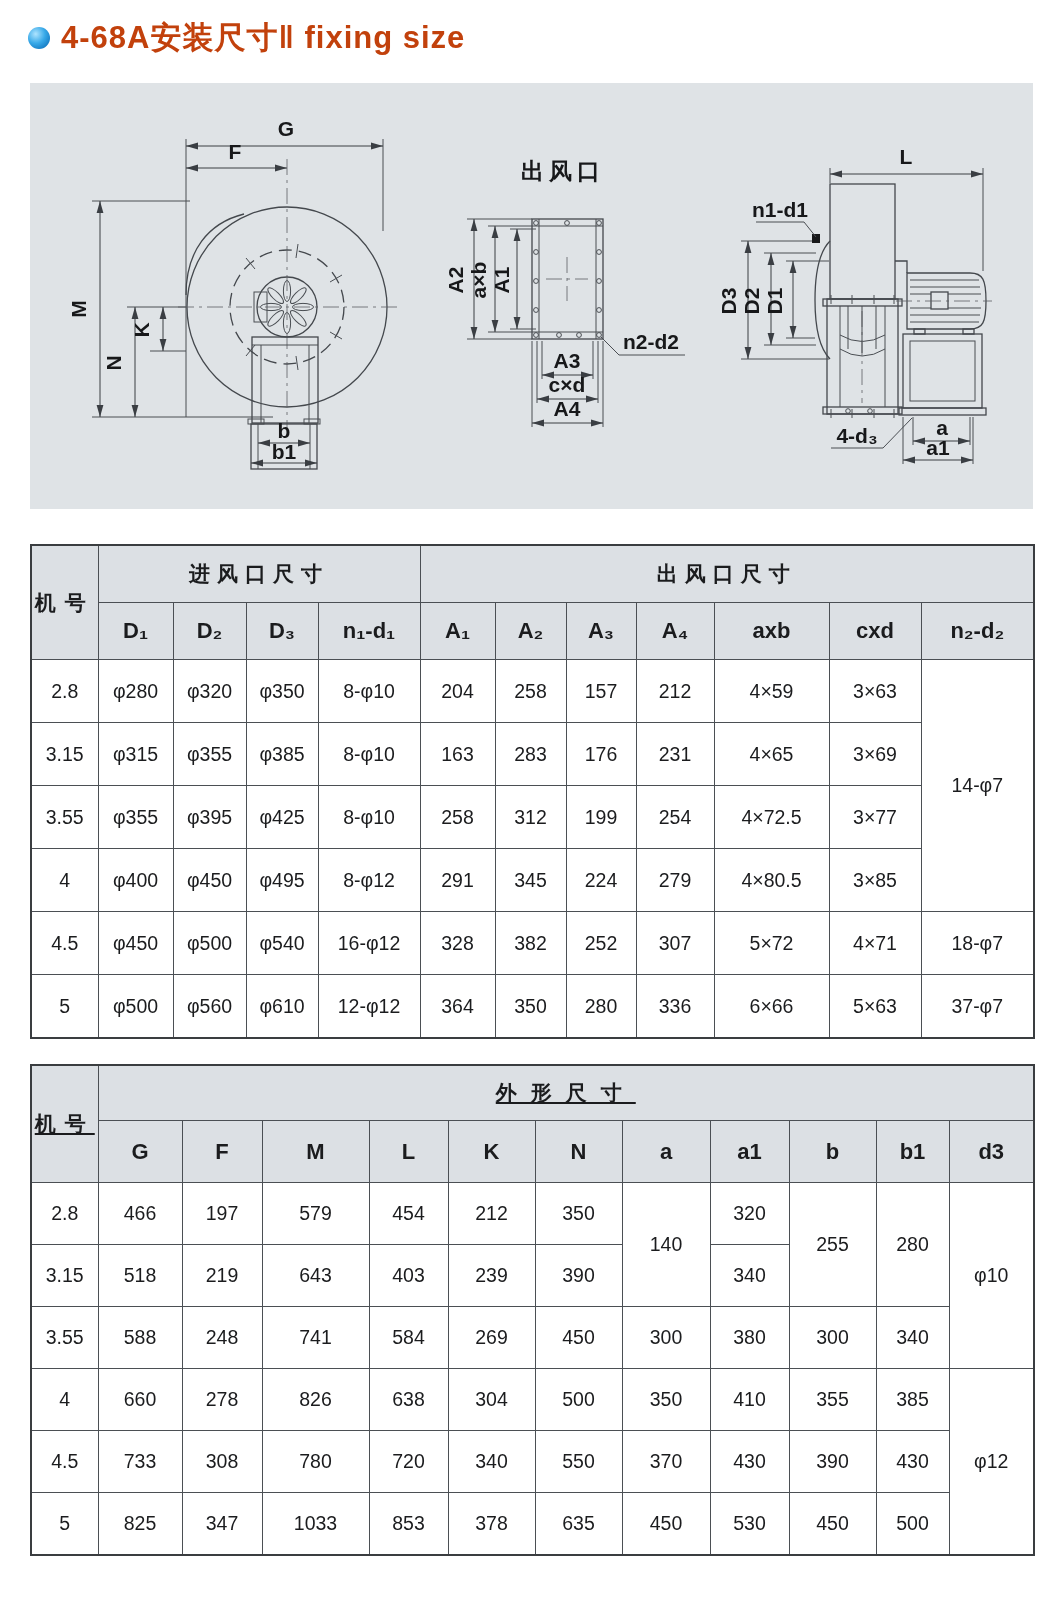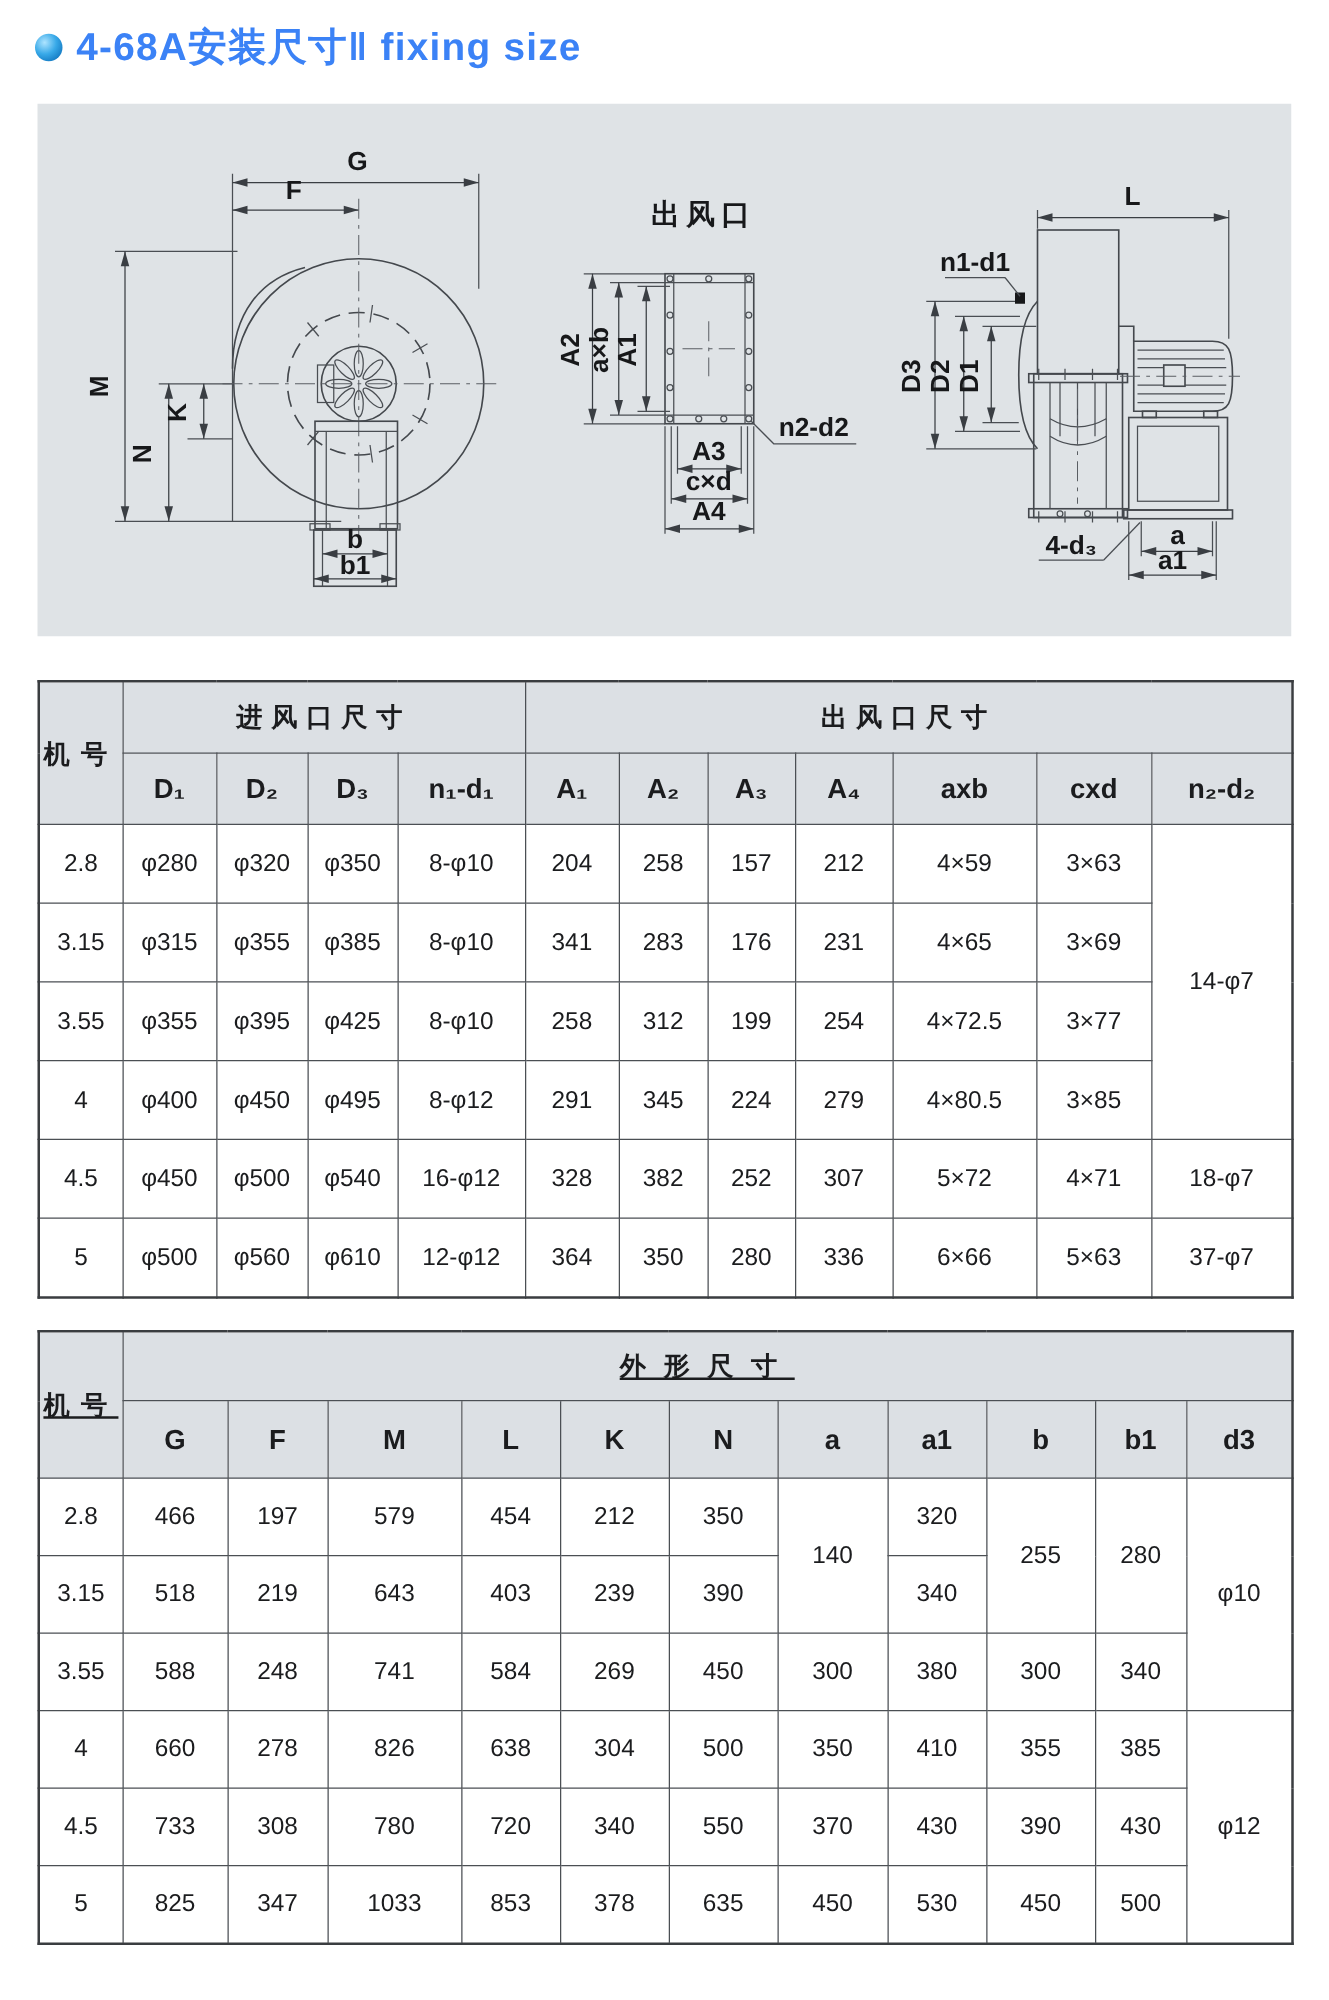--- a/index.html
+++ b/index.html
@@ -4,21 +4,21 @@
 <style>
   html,body{margin:0;padding:0;background:#ffffff;}
   body{width:1063px;height:1600px;overflow:hidden;
        font-family:"Liberation Sans","DejaVu Sans",sans-serif;color:#1b1c1e;}
   .page{position:relative;width:1063px;height:1600px;}
 
   
   .title-row{display:flex;align-items:center;gap:11px;padding:17px 0 0 28px;}
   .bullet{width:22px;height:22px;border-radius:50%;flex:0 0 auto;
           background:radial-gradient(circle at 35% 32%, #aee4ff 0%, #38a9e8 45%, #0060ae 100%);}
-  .title{margin:0;font-size:31px;font-weight:bold;color:#3b82f6;letter-spacing:1px;}
+  .title{margin:0;font-size:31px;font-weight:bold;color:#c2410c;letter-spacing:1px;}
 
   
   .diagram-panel{margin:24px 0 0 30px;width:1003px;height:426px;background:#dfe3e6;}
   svg text{font-family:"Liberation Sans","DejaVu Sans",sans-serif;}
   .lbl{font-size:21px;font-weight:bold;fill:#17181a;text-anchor:middle;}
   .ttl{font-size:23px;letter-spacing:5px;}
   .ln{stroke:#4a4e53;stroke-width:1;fill:none;}
   .ol{stroke:#44484d;stroke-width:1.3;fill:none;}
   .cl{stroke:#5a5e63;stroke-width:.8;stroke-dasharray:16 5 3 5;fill:none;}
   .dsh{stroke-dasharray:13 7;}
@@ -312,21 +312,21 @@
         <td>4×59</td>
         <td>3×63</td>
         <td rowspan="4">14-φ7</td>
       </tr>
       <tr>
         <td>3.15</td>
         <td>φ315</td>
         <td>φ355</td>
         <td>φ385</td>
         <td>8-φ10</td>
-        <td>341</td>
+        <td>163</td>
         <td>283</td>
         <td>176</td>
         <td>231</td>
         <td>4×65</td>
         <td>3×69</td>
       </tr>
       <tr>
         <td>3.55</td>
         <td>φ355</td>
         <td>φ395</td>

